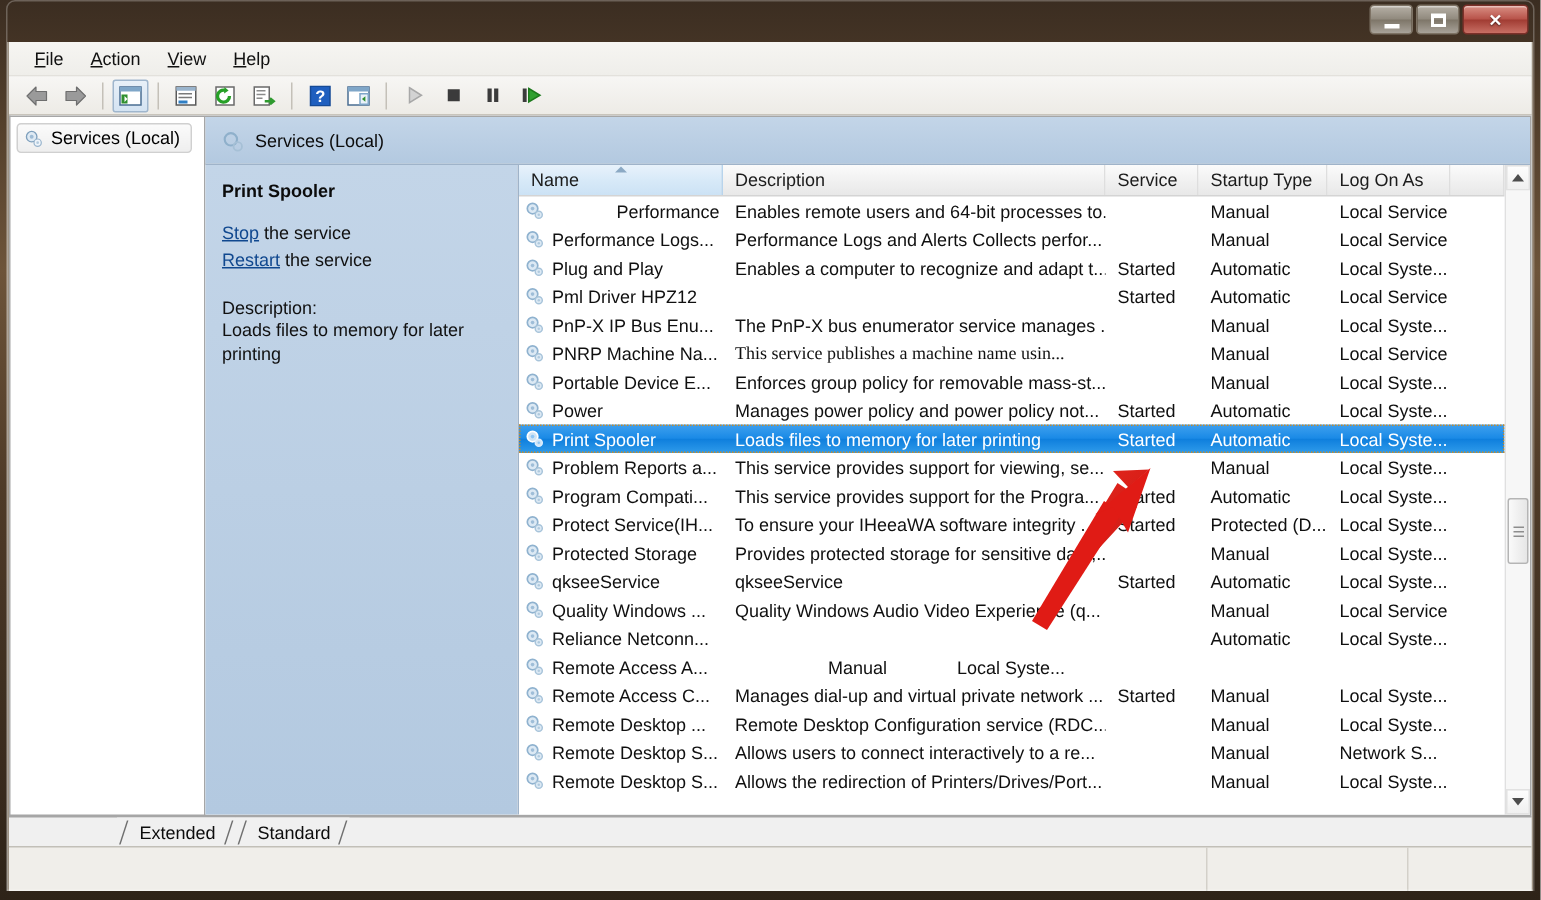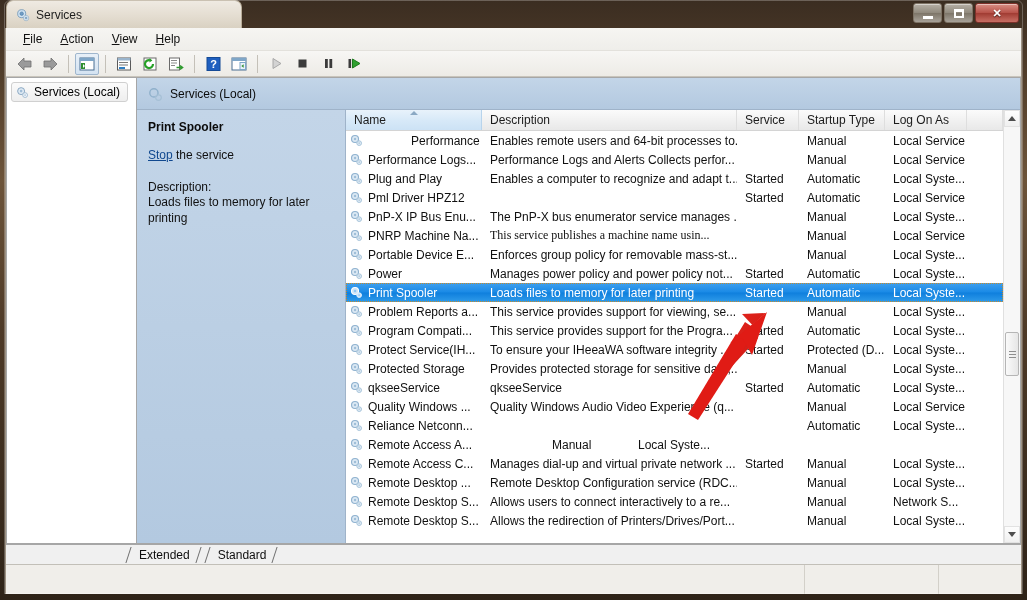--- a/index.html
+++ b/index.html
@@ -190,21 +190,21 @@
     display: flex; align-items: center; justify-content: center;
   }
   .grip { width: 7px; }
   .grip i { display: block; height: 1px; background: #8d8d8d; margin: 2px 0; }
   .tri-up { width:0;height:0;border-left:4px solid transparent;border-right:4px solid transparent;border-bottom:5px solid #4d4d4d; }
   .tri-dn { width:0;height:0;border-left:4px solid transparent;border-right:4px solid transparent;border-top:5px solid #4d4d4d; }
 
   
   #tabstrip {
     height: 20px; flex: 0 0 20px; display: flex; align-items: flex-end;
-    padding-left: 118px; background: #f0f0f0;
+    padding-left: 72px; background: #f0f0f0;
     border-top: 1px solid #a6a6a6;
   }
   .mtab {
     position: relative; height: 19px; display: flex; align-items: center;
     padding: 0 13px 0 15px; font-size: 12px; color: #0d0d0d;
     background: #f0f0f0;
   }
   .mtab::before, .mtab::after {
     content: ''; position: absolute; top: 2px; bottom: 1px; width: 1px; background: #6f6f6f;
   }
@@ -225,35 +225,20 @@
   
   #annotation-arrow { position: absolute; left: 0; top: 0; width: 1027px; height: 600px;
                       pointer-events: none; }
 </style>
 </head>
 <body>
 
 <div id="window">
 
   <div id="titlebar">
-    <div class="title-tab">
-      <span class="gear">
-        <svg width="14" height="14" viewBox="0 0 16 16">
-          <g fill="#7aa5c8" stroke="#4a7ba6" stroke-width="0.7">
-            <circle cx="6.5" cy="6.5" r="4.6" fill="#cfe2f2"></circle>
-            <circle cx="6.5" cy="6.5" r="2" fill="#6f9cc4"></circle>
-          </g>
-          <g fill="#9ab8d4" stroke="#6e92b2" stroke-width="0.5">
-            <circle cx="11.5" cy="11.5" r="3.1" fill="#dbe9f5"></circle>
-            <circle cx="11.5" cy="11.5" r="1.2" fill="#8aaccb"></circle>
-          </g>
-        </svg>
-      </span>
-      <span class="title-text">Services</span>
-    </div>
     <div class="win-buttons">
       <div class="wbtn min">
         <div class="glyph">
             <div class="bar-min"></div>
           </div>
       </div>
       <div class="wbtn max">
         <div class="glyph">
             <div class="sq-max"></div>
           </div>
@@ -388,20 +373,23 @@
         </div>
 
         <div id="pane-body">
 
           <div id="details">
             <div class="details-inner">
               <div class="det-title">Print Spooler</div>
               <div class="det-link-line">
                 <span class="det-link">Stop</span><span> the service</span>
               </div>
+              <div class="det-link-line">
+                <span class="det-link">Restart</span><span> the service</span>
+              </div>
               <div class="det-gap"></div>
               <div class="det-desc-label">Description:</div>
               <div class="det-desc">Loads files to memory for later printing</div>
             </div>
           </div>
 
           <div id="listwrap">
             <div id="listhead">
                 <div class="hcell sorted" style="flex: 0 0 136px;">
                   <div class="sort-arrow"></div>

